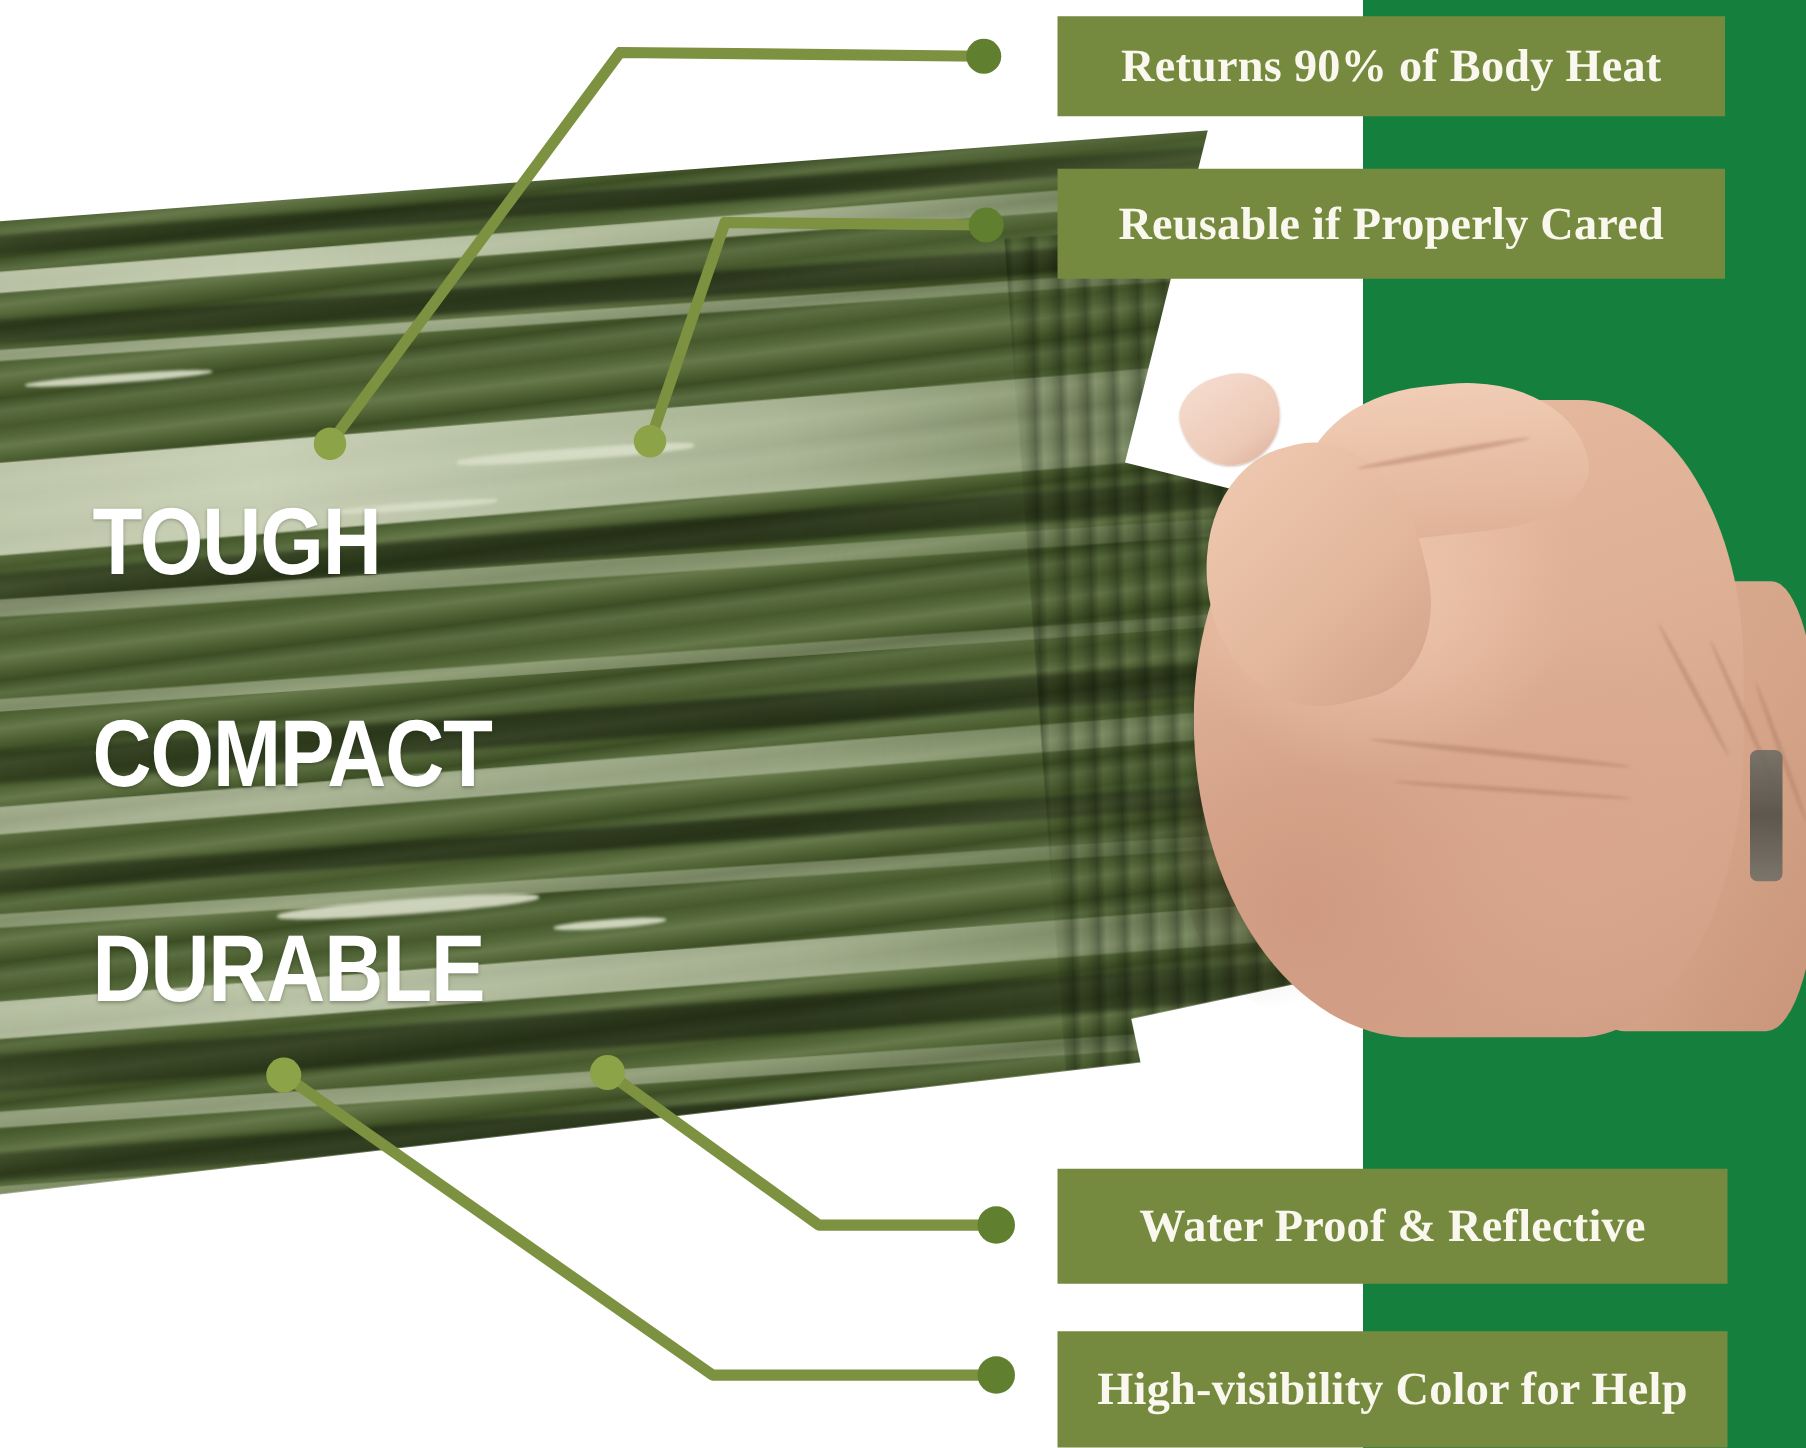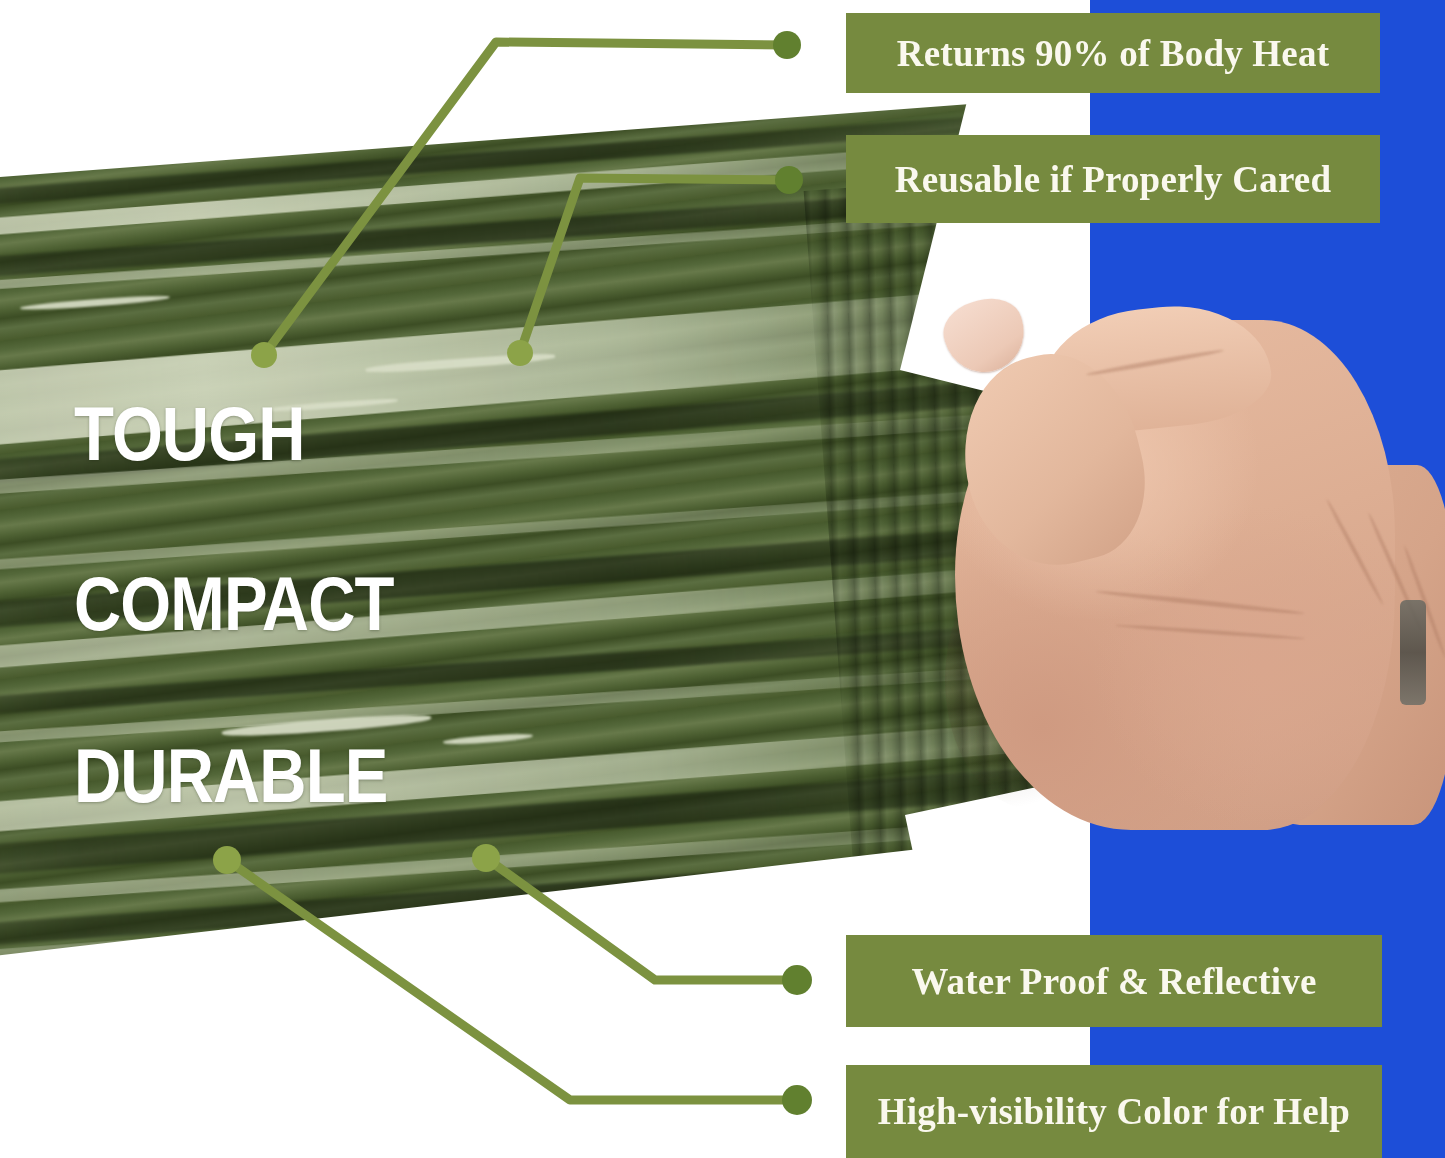--- a/index.html
+++ b/index.html
@@ -9,21 +9,21 @@
     background: #ffffff;
   }
   body {
     font-family: "Liberation Serif", serif;
   }
 
   #canvas {
     position: relative;
     width: 1445px;
     height: 1158px;
-    background: #1d4ed8;
+    background: #15803d;
     overflow: hidden;
   }
 
   
   #product-photo {
     position: absolute;
     left: 0;
     top: 0;
     width: 1090px;
     height: 1158px;

